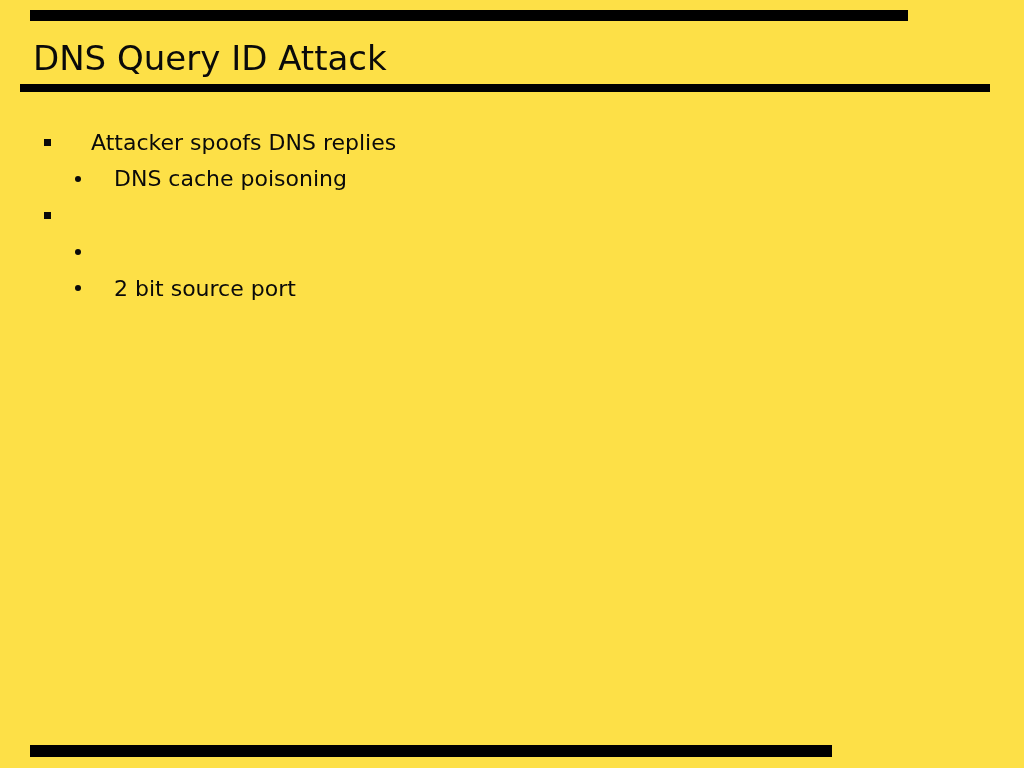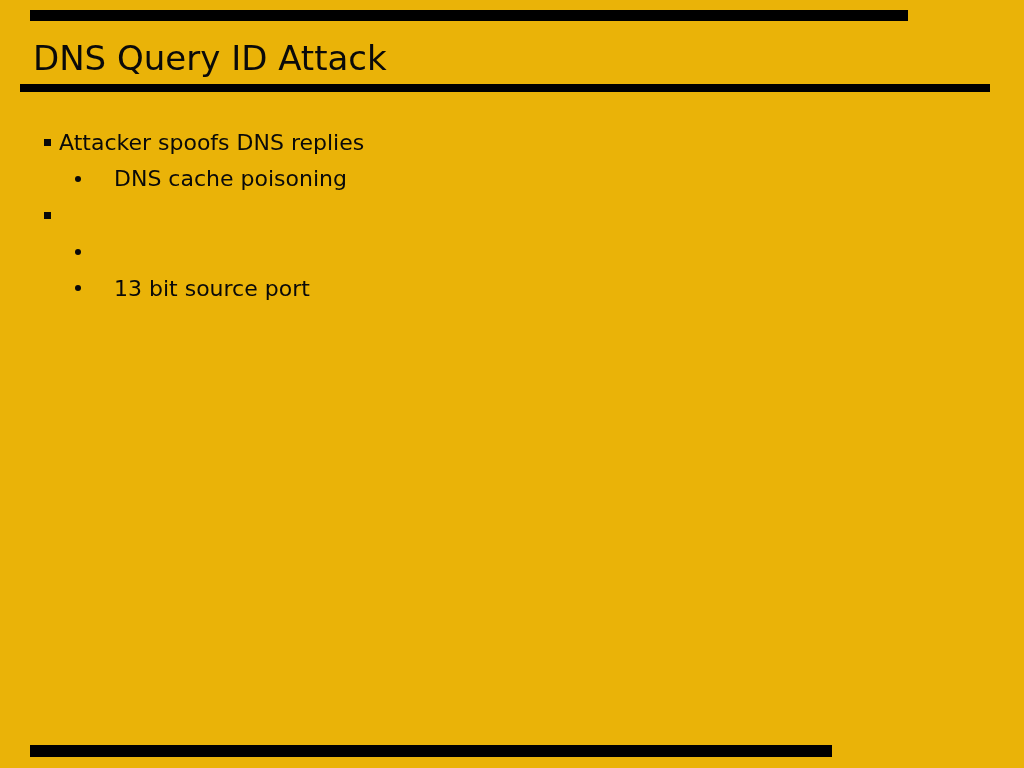--- a/index.html
+++ b/index.html
@@ -4,21 +4,21 @@
 <style>
   html, body {
     margin: 0;
     padding: 0;
     background: #e8e8e8;
   }
   .slide {
     position: relative;
     width: 1024px;
     height: 768px;
-    background: #eab308;
+    background: #fde047;
     overflow: hidden;
     font-family: "DejaVu Sans", "Liberation Sans", sans-serif;
     color: #0a0a0a;
   }
   .top-rule {
     position: absolute;
     left: 30px;
     top: 10px;
     width: 878px;
     height: 11px;
@@ -53,21 +53,21 @@
     width: 100%;
   }
   .bullets li {
     position: relative;
     height: 36.5px;
     display: flex;
     align-items: center;
     font-size: 22px;
     white-space: nowrap;
   }
-  .bullets li.l1 { padding-left: 59px; }
+  .bullets li.l1 { padding-left: 91px; }
   .bullets li.l2 { padding-left: 114px; }
   .marker-square {
     position: absolute;
     left: 44px;
     top: 50%;
     margin-top: -3px;
     width: 7px;
     height: 7px;
     background: #0a0a0a;
   }
@@ -111,19 +111,19 @@
       <span>DNS cache poisoning</span>
     </li>
     <li class="l1">
       <span class="marker-square"></span>
     </li>
     <li class="l2">
       <span class="marker-dot"></span>
     </li>
     <li class="l2">
       <span class="marker-dot"></span>
-      <span>13 bit source port</span>
+      <span>2 bit source port</span>
     </li>
   </ul>
 
   <div class="bottom-rule"></div>
 
 </div>
 
 </body></html>

